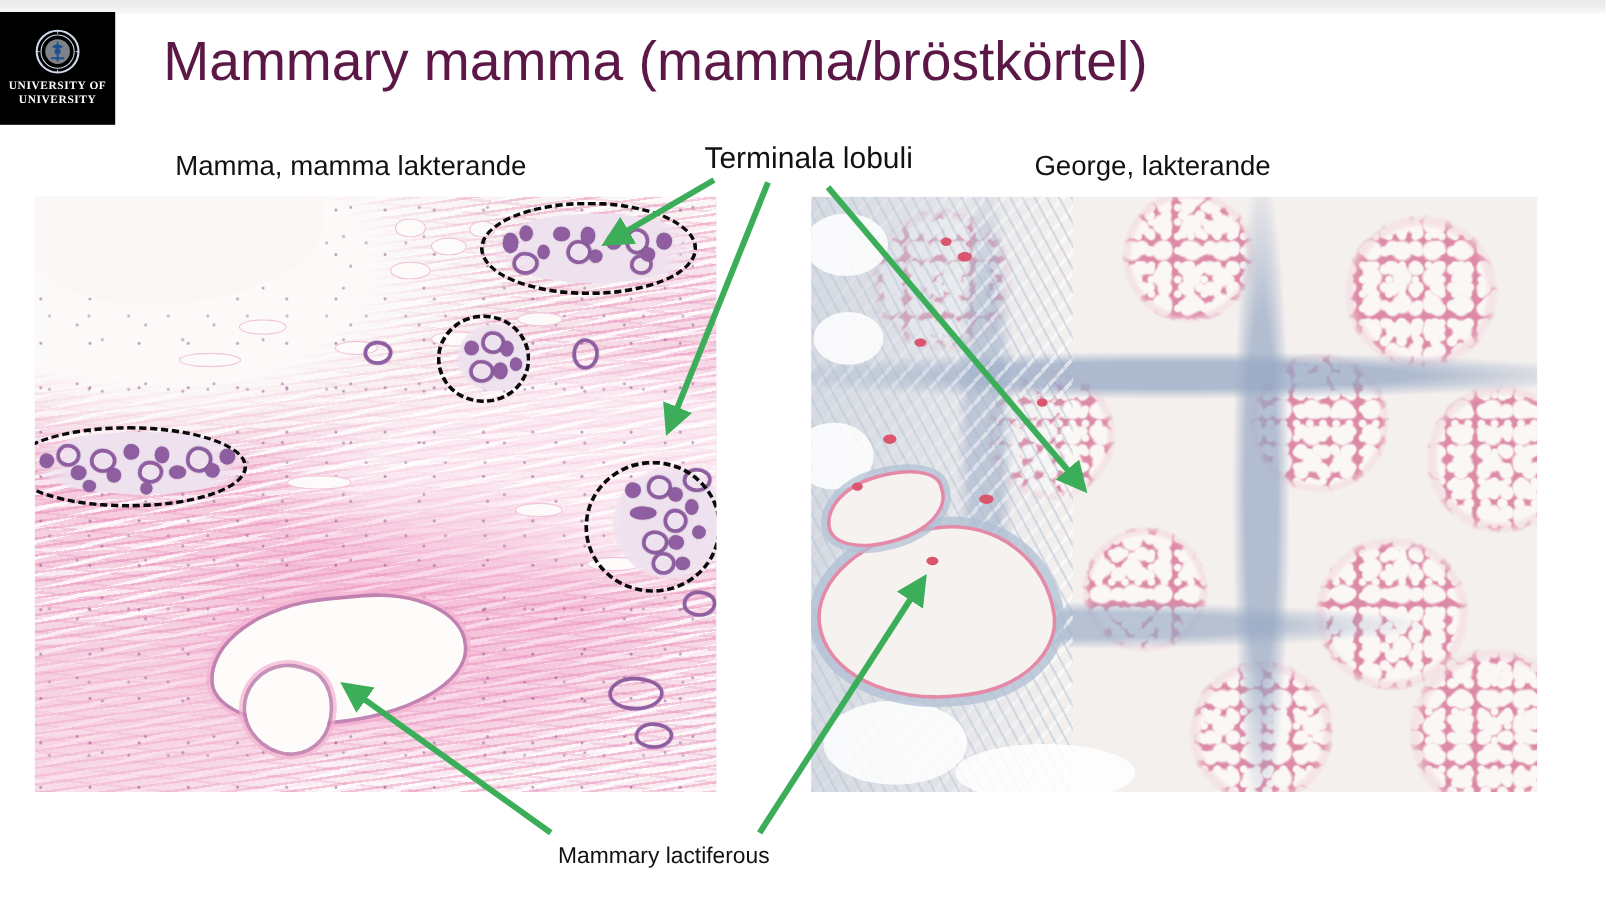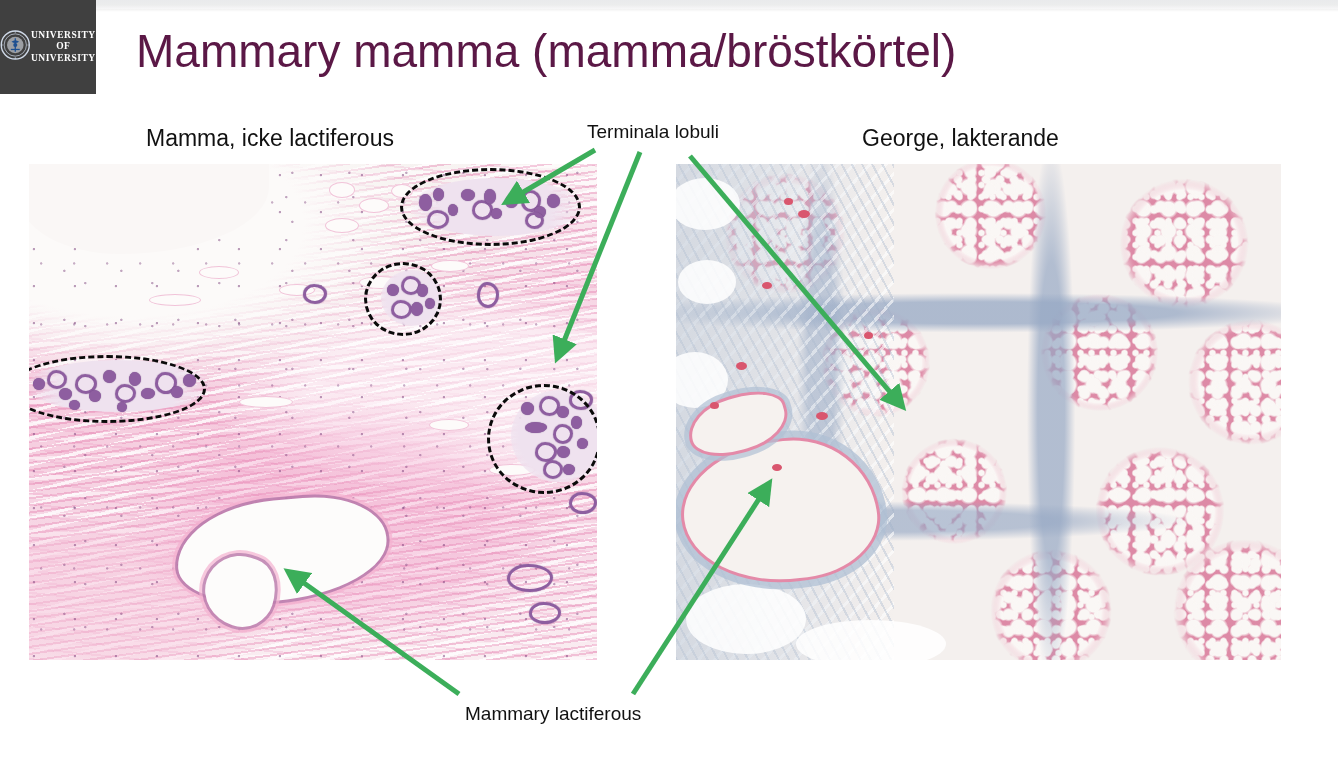--- a/index.html
+++ b/index.html
@@ -7,35 +7,35 @@
   body{width:1338px;height:770px;position:relative;overflow:hidden;
        font-family:"Liberation Sans","DejaVu Sans",sans-serif;}
 
   
   #top-band{position:absolute;left:0;top:0;width:1338px;height:9px;
     background:linear-gradient(180deg,#e9eaec 0%,#eceded 55%,#f7f7f8 100%);}
   #top-band-shadow{position:absolute;left:0;top:9px;width:1338px;height:3px;
     background:linear-gradient(180deg,rgba(0,0,0,.055),rgba(0,0,0,0));}
 
   
-  #logo{position:absolute;left:0;top:0;width:96px;height:94px;background:#404040;
-        display:flex;flex-direction:row;align-items:center;justify-content:center;}
+  #logo{position:absolute;left:0;top:10px;width:96px;height:94px;background:#000000;
+        display:flex;flex-direction:column;align-items:center;justify-content:center;}
   #logo .seal{width:38px;height:38px;margin-bottom:5px;}
   #logo .logo-text{color:#fff;font-family:"Liberation Serif","DejaVu Serif",serif;
         font-size:9.5px;font-weight:700;letter-spacing:.5px;line-height:11.5px;text-align:center;}
 
   
   #page-title{position:absolute;left:136px;top:22px;width:960px;
       color:#5b1846;font-size:46px;line-height:58px;font-weight:400;white-space:nowrap;}
 
   
   .caption{position:absolute;color:#111;font-size:23px;line-height:28px;white-space:nowrap;}
   #cap-left{left:146px;top:124px;}
   #cap-right{left:862px;top:124px;}
-  #cap-terminala{left:587px;top:118px;font-size:19px;}
+  #cap-terminala{left:587px;top:118px;font-size:25px;}
   #cap-ductus{left:465px;top:700px;font-size:19px;}
 
   
   #footer{position:absolute;left:4px;top:706px;color:#4b1a44;
       font-size:21px;line-height:26px;}
   #footer .fline{display:block;}
 
   
   .micro{position:absolute;overflow:hidden;background:#efeceb;}
   #img-left{left:29px;top:164px;width:568px;height:496px;}
@@ -188,21 +188,21 @@
     </g>
   </svg>
   <div class="logo-text">
     <span>UNIVERSITY OF</span><br>
     <span>UNIVERSITY</span>
   </div>
 </div>
 
 <div id="page-title">Mammary mamma (mamma/bröstkörtel)</div>
 
-<div class="caption" id="cap-left">Mamma, icke lactiferous</div>
+<div class="caption" id="cap-left">Mamma, mamma lakterande</div>
 <div class="caption" id="cap-right">George, lakterande</div>
 <div class="caption" id="cap-terminala">Terminala lobuli</div>
 <div class="caption" id="cap-ductus">Mammary lactiferous</div>
 
 <div class="micro" id="img-left">
   <div class="layer he-base"></div>
   <div class="layer he-fibers"></div>
   <div class="layer he-wash"></div>
   <div class="layer he-speck"></div>
 

